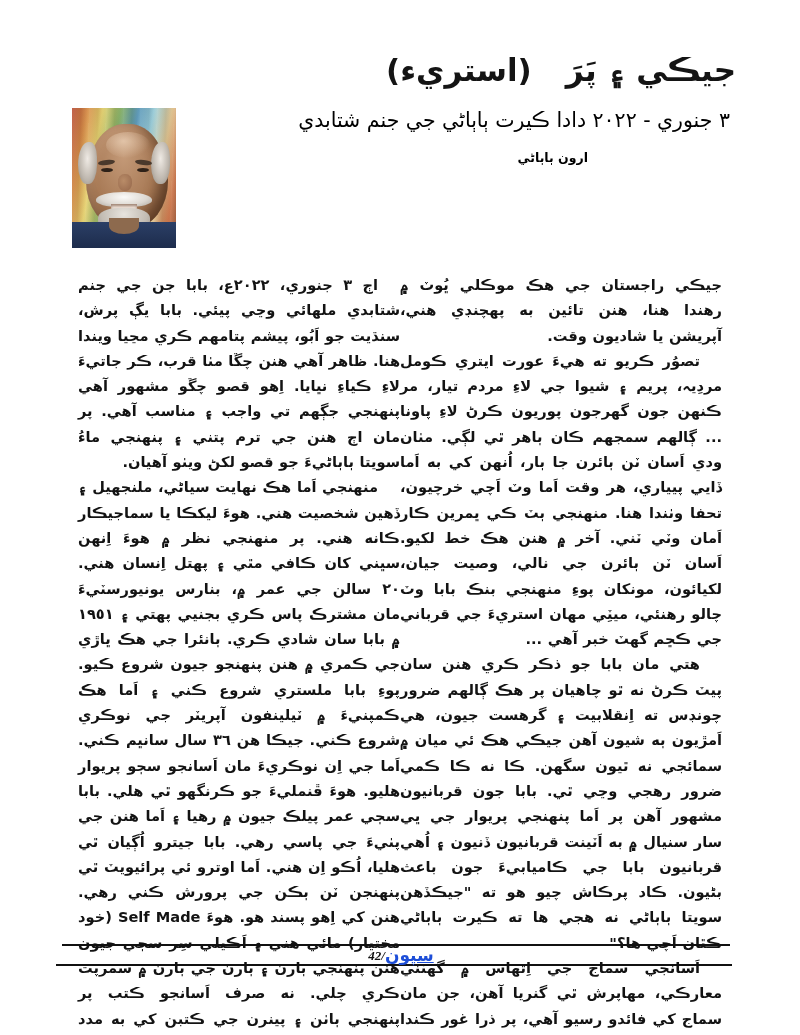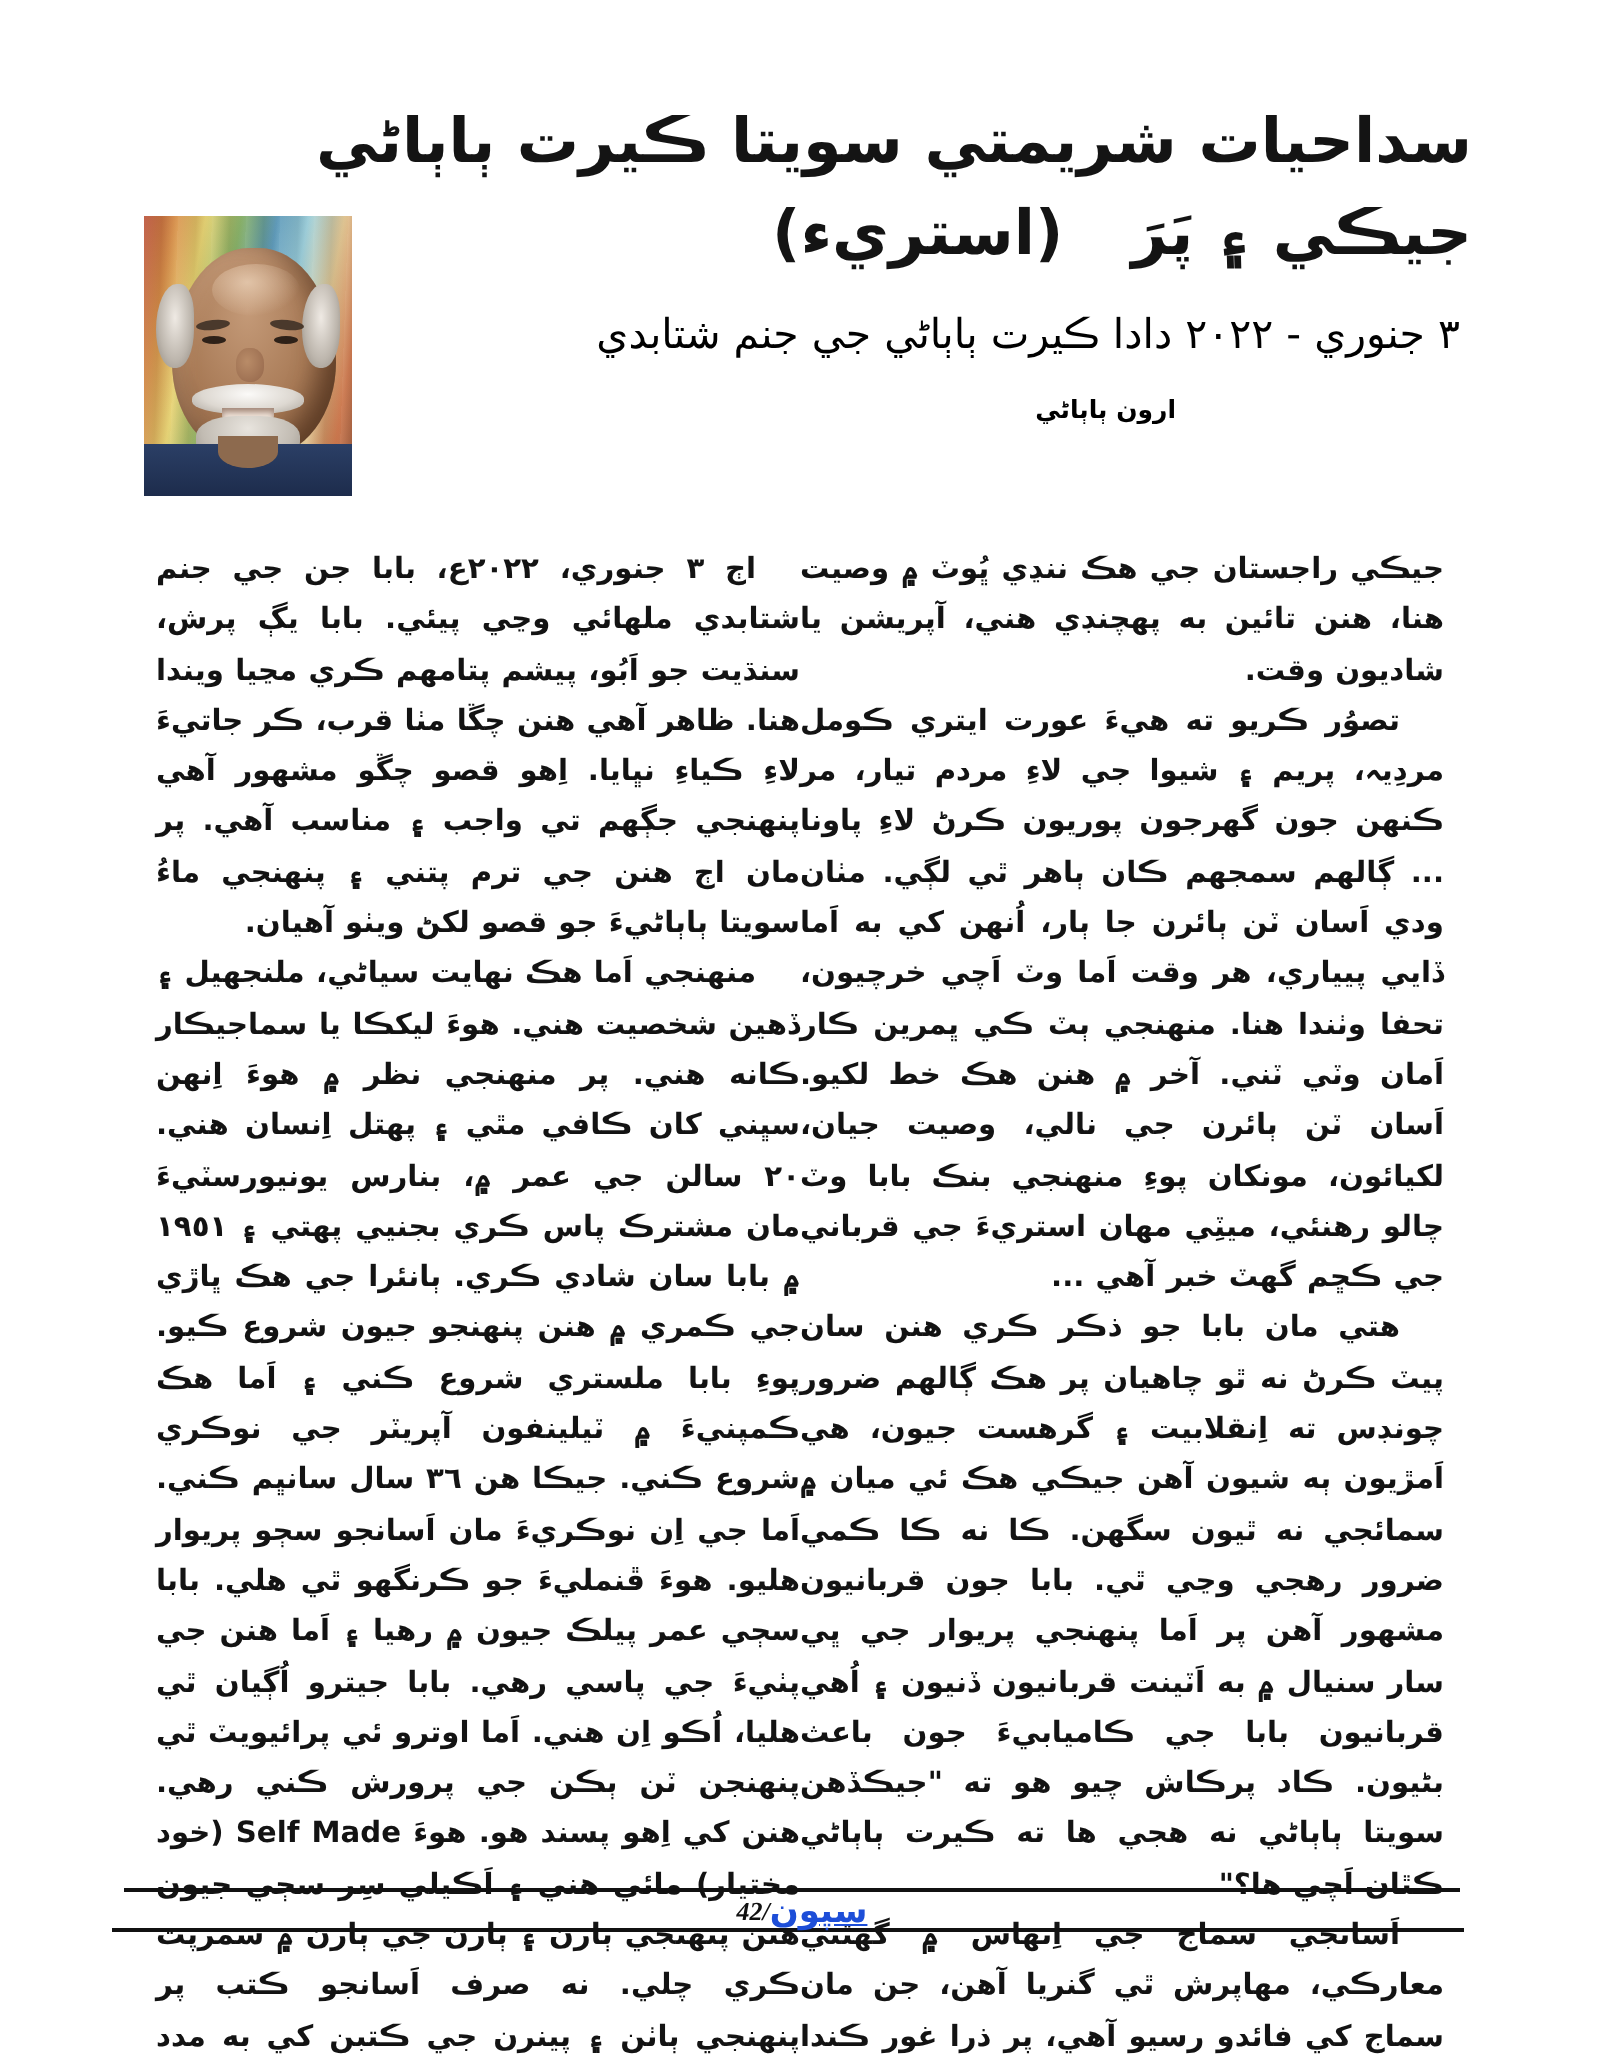--- a/index.html
+++ b/index.html
@@ -312,21 +312,20 @@
     text-align: right;
   }
 </style>
 </head>
 <body>
 
 <div class="page">
 
   <div class="masthead">
     <div class="title-block">
-      <div class="headline">سداحيات شريمتي سويتا ڪيرت ٻاٻاڻي</div>
       <div class="headline-line2">
         <span>جيڪي ۽ پَرَ</span><span class="gap"></span><span>(استريء)</span>
       </div>
       <div class="subhead">٣ جنوري - ٢٠٢٢ دادا ڪيرت ٻاٻاڻي جي جنم شتابدي</div>
       <div class="byline">ارون ٻاٻاڻي</div>
     </div>
   </div>
 
   <div class="portrait">
     <div class="bg"></div>
@@ -347,21 +346,21 @@
   </div>
 
   <div class="body-area">
 
     <div class="column">
       <p class="indent">اڄ ٣ جنوري، ٢٠٢٢ع، بابا جن جي جنم شتابدي ملهائي وڃي پيئي. بابا يڳ پرش، سنڌيت جو اَبُو، پيشم پتامهم ڪري مڃيا ويندا هنا. ظاهر آهي هنن چڱا مٺا قرب، ڪر جاتيءَ لاءِ ڪياءِ نڀايا. اِهو قصو چڱو مشهور آهي پنهنجي جڳهم تي واجب ۽ مناسب آهي. پر مان اڄ هنن جي ترم پتني ۽ پنهنجي ماءُ سويتا ٻاٻاڻيءَ جو قصو لکڻ ويٺو آهيان.</p>
       <p class="indent tail">منهنجي اَما هڪ نهايت سياڻي، ملنجهيل ۽ ڏهين شخصيت هني. هوءَ ليکڪا يا سماجيڪار ڪانه هني. پر منهنجي نظر ۾ هوءَ اِنهن سڀني کان ڪافي مٿي ۽ پهتل اِنسان هني. ٢٠ سالن جي عمر ۾، بنارس يونيورسٽيءَ مان مشترڪ پاس ڪري بجنيي پهتي ۽ ١٩٥١ ۾ بابا سان شادي ڪري. ٻانئرا جي هڪ ڀاڙي جي ڪمري ۾ هنن پنهنجو جيون شروع ڪيو. پوءِ بابا ملستري شروع ڪني ۽ اَما هڪ ڪمپنيءَ ۾ ٽيلينفون آپريٽر جي نوڪري شروع ڪني. جيڪا هن ٣٦ سال سانڀم ڪني. اَما جي اِن نوڪريءَ مان اَسانجو سڄو پريوار هليو. هوءَ ڦنمليءَ جو ڪرنگهو ٿي هلي. بابا سڄي عمر پيلڪ جيون ۾ رهيا ۽ اَما هنن جي پٺيءَ جي پاسي رهي. بابا جيترو اُڳيان ٿي هليا، اُڪو اِن هني. اَما اوترو ئي پرائيويٽ ٿي پنهنجن ٽن ٻڪن جي پرورش ڪني رهي. هنن کي اِهو پسند هو. هوءَ Self Made (خود مختيار) مائي هني ۽ اَڪيلي سِر سڄي جيون هنن پنهنجي ٻارن ۽ ٻارن جي ٻارن ۾ سمرپت ڪري چلي. نه صرف اَسانجو ڪتب پر پنهنجي ٻاٺن ۽ پينرن جي ڪتبن کي به مدد موڪلي هنن جي سنيال ڪيائين. بابا جي ڪتب کي به،</p>
     </div>
 
     <div class="column">
-      <p>جيڪي راجستان جي هڪ ننڍي ڀُوٽ ۾ وصيت هنا، هنن تائين به پهچنڊي هني، آپريشن يا شاديون وقت.</p>
+      <p>جيڪي راجستان جي هڪ موڪلي ڀُوٽ ۾ رهندا هنا، هنن تائين به پهچنڊي هني، آپريشن يا شاديون وقت.</p>
       <p class="indent">تصوُر ڪريو ته هيءَ عورت ايتري ڪومل مردِيہ، پريم ۽ شيوا جي لاءِ مردم تيار، مر ڪنهن جون گهرجون پوريون ڪرڻ لاءِ پاونا ... ڳالهم سمجهم ڪان ٻاهر ٿي لڳي. مٺان ودي اَسان ٽن ٻائرن جا ٻار، اُنهن کي به اَما ڏايي پيياري، هر وقت اَما وٽ اَچي خرچيون، تحفا وٺندا هنا. منهنجي ٻٽ ڪي ڀمرين ڪار اَمان وٽي ٽني. آخر ۾ هنن هڪ خط لکيو. اَسان ٽن ٻائرن جي نالي، وصيت جيان، لکيائون، مونکان پوءِ منهنجي بنڪ بابا وٽ چالو رهنئي، ميٽِي مهان استريءَ جي قرباني جي ڪڇم گهٽ خبر آهي ...</p>
       <p class="indent">هتي مان بابا جو ذڪر ڪري هنن سان پيٽ ڪرڻ نه ٿو چاهيان پر هڪ ڳالهم ضرور چونڊس ته اِنقلابيت ۽ گرهست جيون، هي اَمڙيون ٻه شيون آهن جيڪي هڪ ئي ميان ۾ سمائجي نه ٿيون سگهن. ڪا نه ڪا ڪمي ضرور رهجي وڃي ٿي. بابا جون قربانيون مشهور آهن پر اَما پنهنجي پريوار جي ڀي سار سنيال ۾ به اَٽينت قربانيون ڏنيون ۽ اُهي قربانيون بابا جي ڪاميابيءَ جون باعث بڻيون. ڪاد پرڪاش چيو هو ته "جيڪڏهن سويتا ٻاٻاڻي نه هجي ها ته ڪيرت ٻاٻاڻي ڪٿان اَچي ها؟"</p>
       <p class="indent tail">اَسانجي سماج جي اِتهاس ۾ گهٽني معارڪي، مهاپرش ٿي گنريا آهن، جن مان سماج کي فائدو رسيو آهي، پر ذرا غور ڪندا ته هنن جي پيرن هٺيان جي زمين يا هنن جون پاڙون يا پايو مونئو جنهن جي زور تي، آڏار تي هي جوڊا ڪرشمو ڪري سگهيا. پر اِن زمين جي هيٺان لڪل، پاڙُن</p>
     </div>
 
   </div>
 
   <div class="footer">
     <div class="rule-top"></div>
     <div class="rule-bottom"></div>

